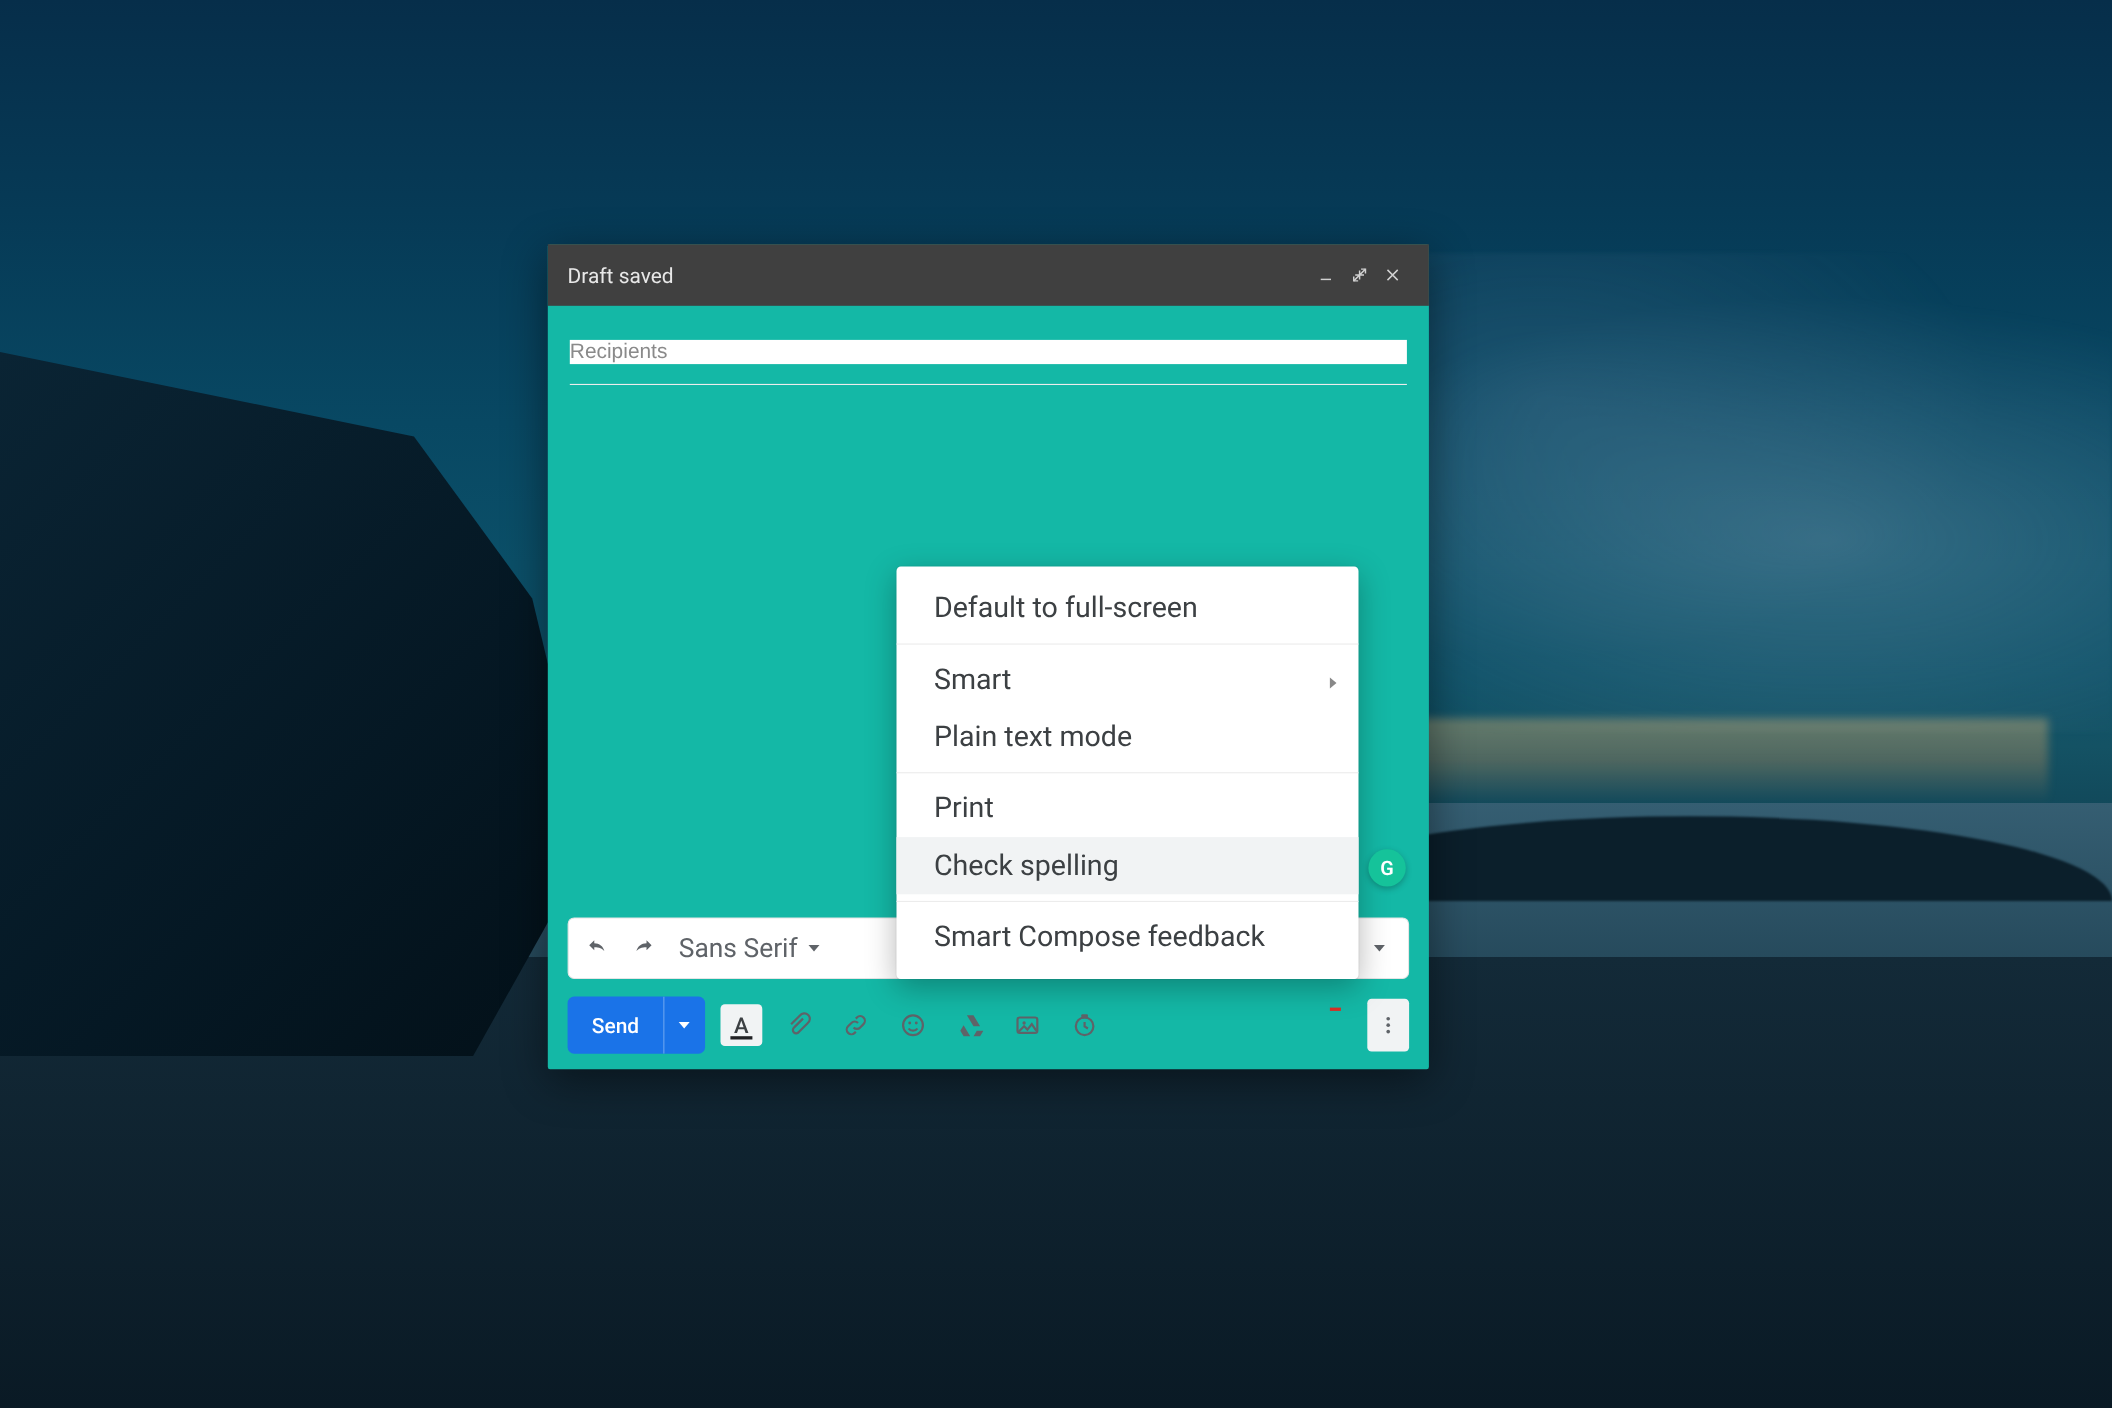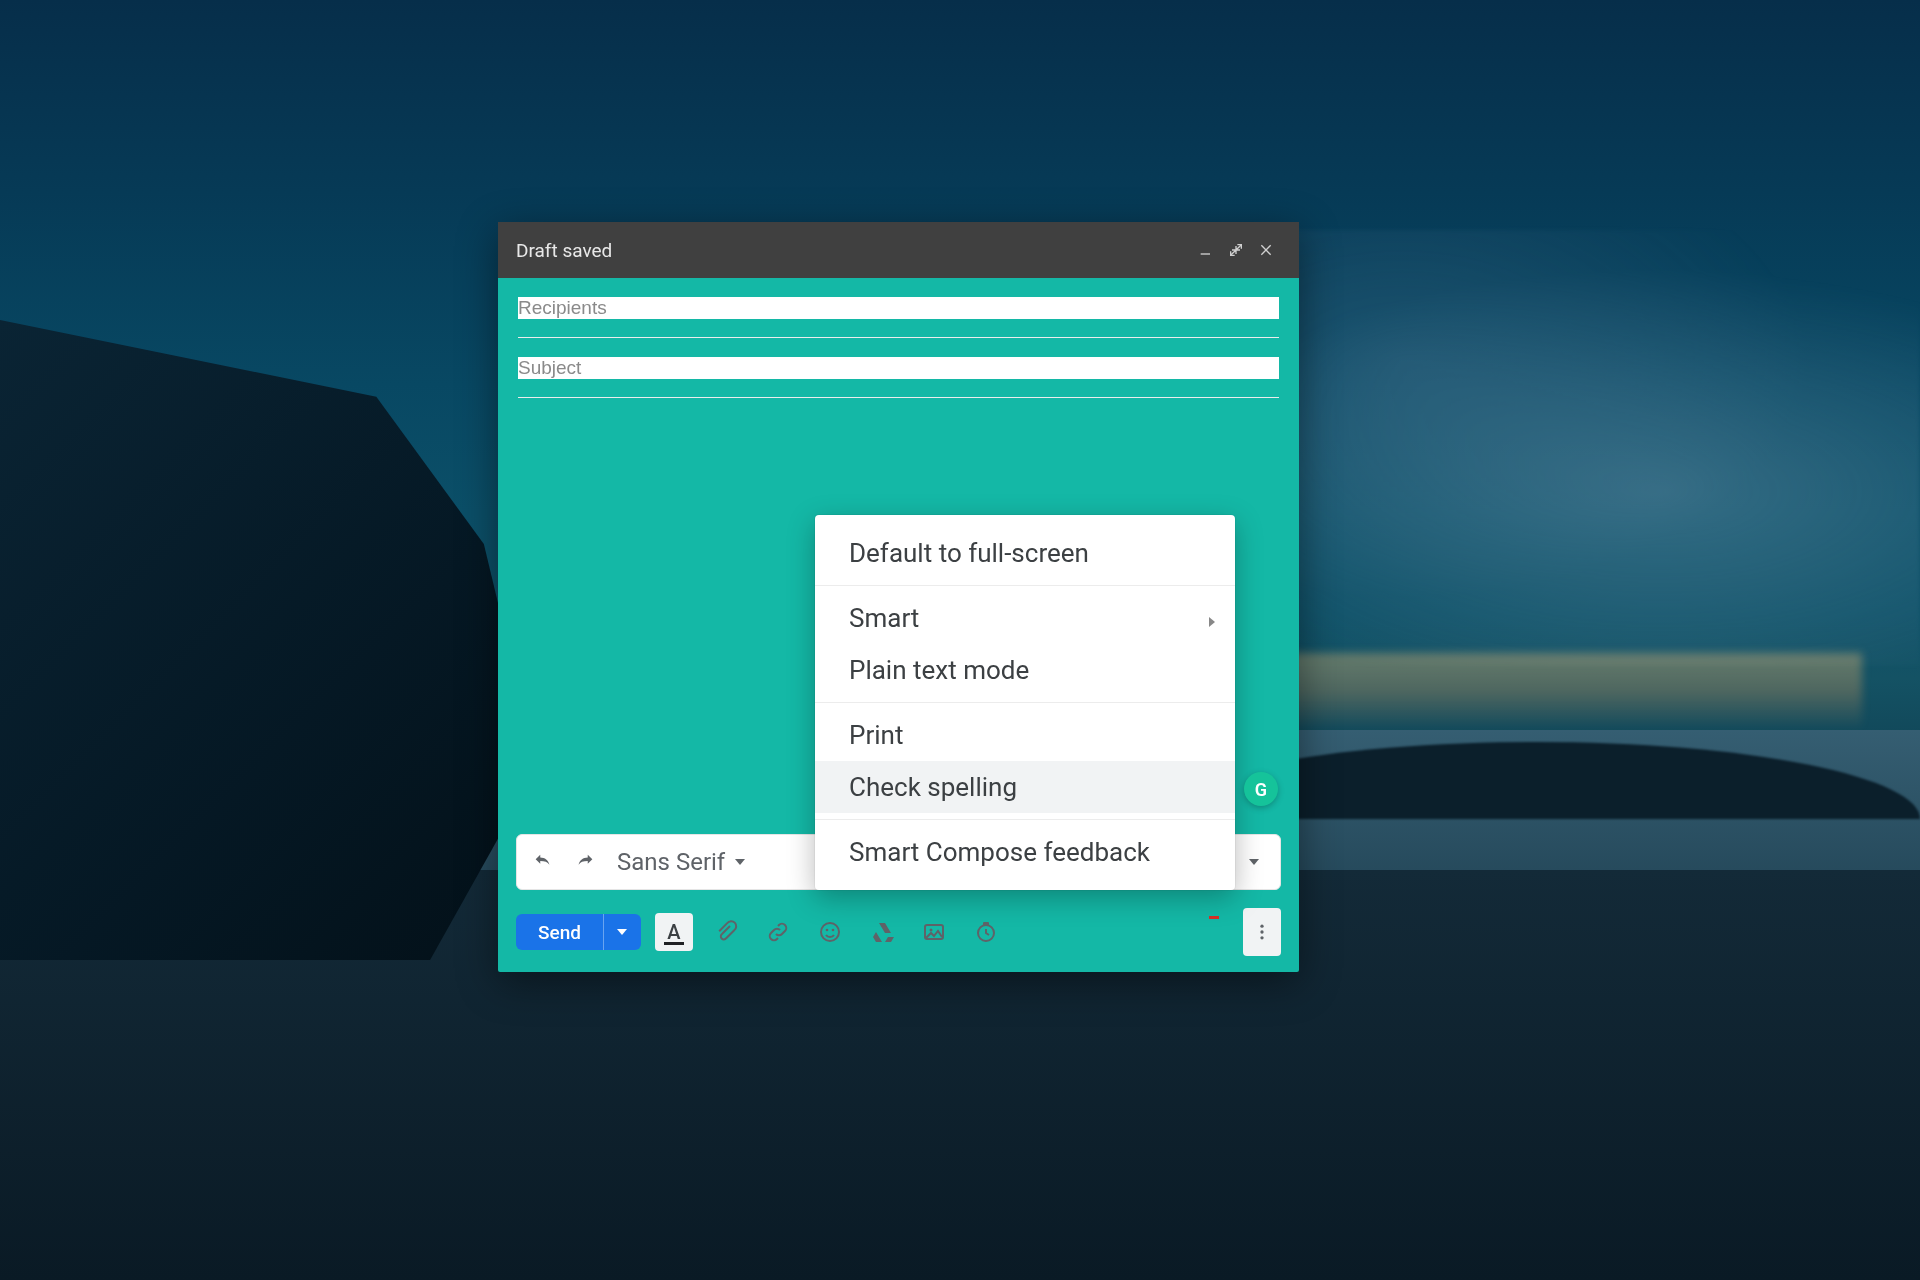--- a/index.html
+++ b/index.html
@@ -65,21 +65,21 @@
     padding: 0 18px;
     font-size: 19px;
   }
   .titlebar .title { flex: 1; }
   .titlebar .win-ctrl {
     width: 30px; height: 30px;
     display: flex; align-items: center; justify-content: center;
     color: #d0d0d0; cursor: pointer;
   }
   .titlebar .win-ctrl svg { width: 16px; height: 16px; }
-  .fields { padding: 0 20px; }
+  .fields { padding: 12px 20px; }
   .field-row {
     border-bottom: 1px solid #ececec;
     height: 60px;
     display: flex; align-items: center;
   }
   .field-row input {
     border: none; outline: none; width: 100%;
     font-size: 19px; color: #222;
   }
   .field-row input::placeholder { color: #8a8a8a; }
@@ -114,21 +114,21 @@
 
   
   .send-row {
     height: 70px;
     display: flex; align-items: center;
     padding: 0 18px 10px 18px;
     gap: 14px;
   }
   .send-btn {
     display: flex; align-items: stretch;
-    height: 36px;
+    height: 52px;
     border-radius: 6px; overflow: hidden;
     background: #1a73e8; color: #fff;
     font-size: 19px; font-weight: 500;
     cursor: pointer;
   }
   .send-btn .label { display: flex; align-items: center; padding: 0 22px; }
   .send-btn .caret { display: flex; align-items: center; justify-content: center; width: 38px; border-left: 1px solid rgba(255,255,255,0.35); }
   .tool-icon {
     width: 38px; height: 38px;
     display: flex; align-items: center; justify-content: center;
@@ -223,23 +223,20 @@
       <svg viewBox="0 0 24 24">
           <path d="M5 5 L19 19 M19 5 L5 19" stroke="currentColor" stroke-width="2"></path>
         </svg>
     </span>
   </div>
 
   <div class="fields">
     <div class="field-row">
       <input type="text" placeholder="Recipients" style="">
     </div>
-    <div class="field-row">
-      <input type="text" placeholder="Subject" style="">
-    </div>
   </div>
 
   <div class="body-area"></div>
 
   <div class="fmt-bar">
     <span class="fmt-icon">
       <svg viewBox="0 0 24 24">
           <path d="M9 14l-5-5 5-5v3c5 0 9 3 10 8-2-3-5-4-10-4v3z" fill="currentColor"></path>
         </svg>
     </span>

